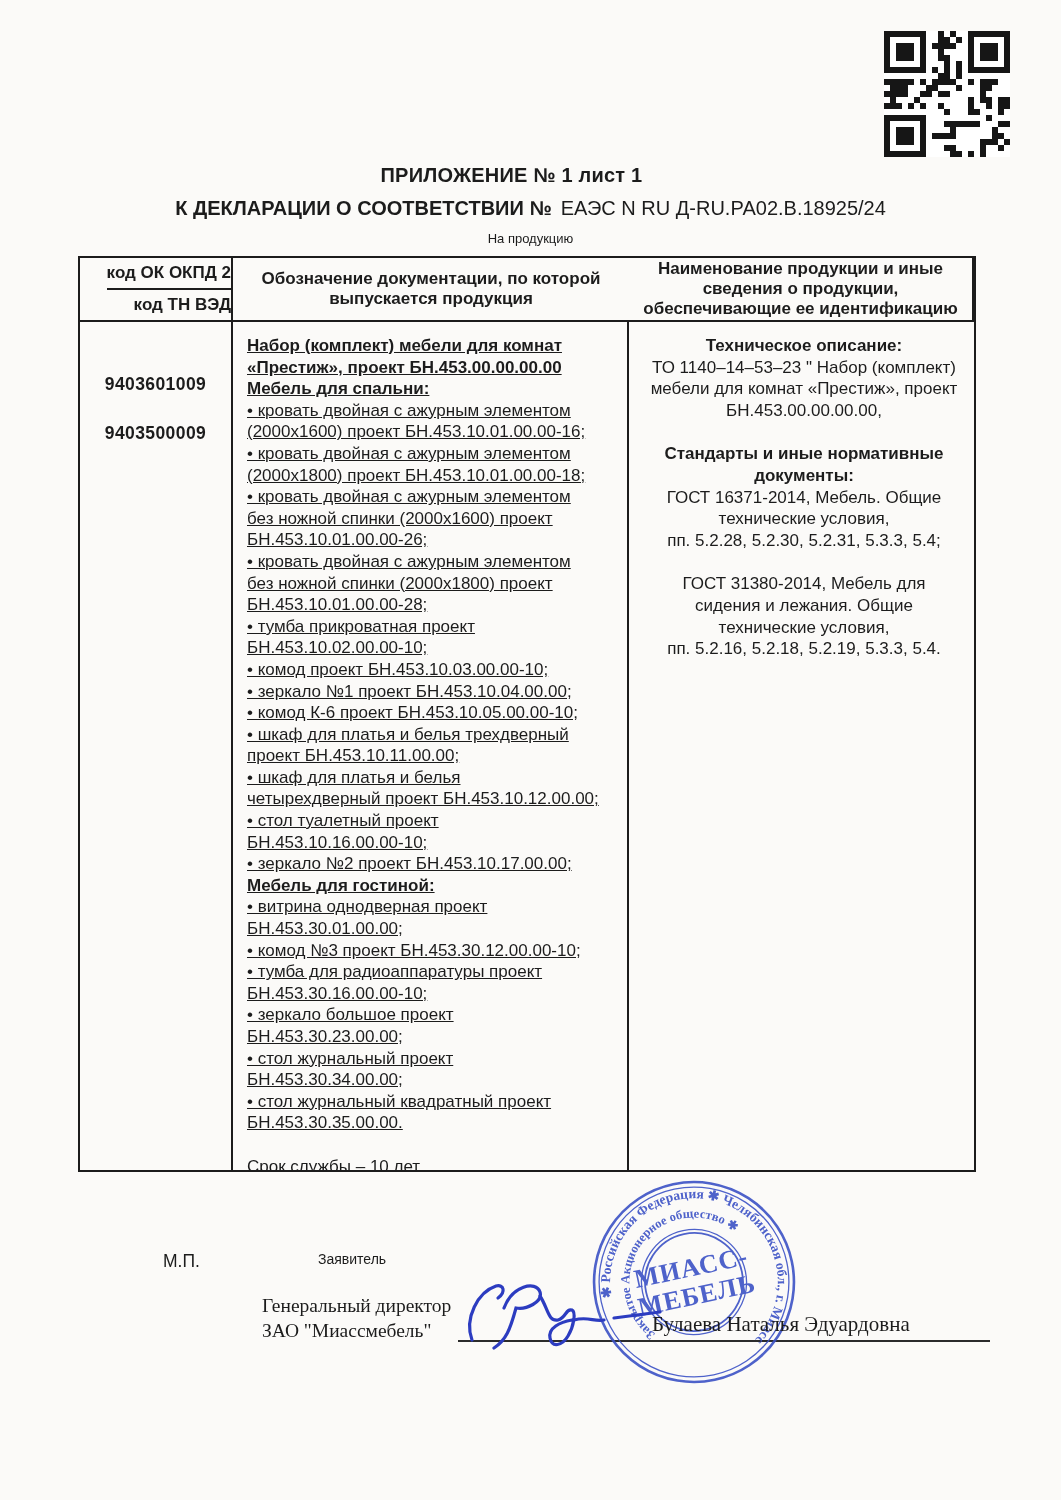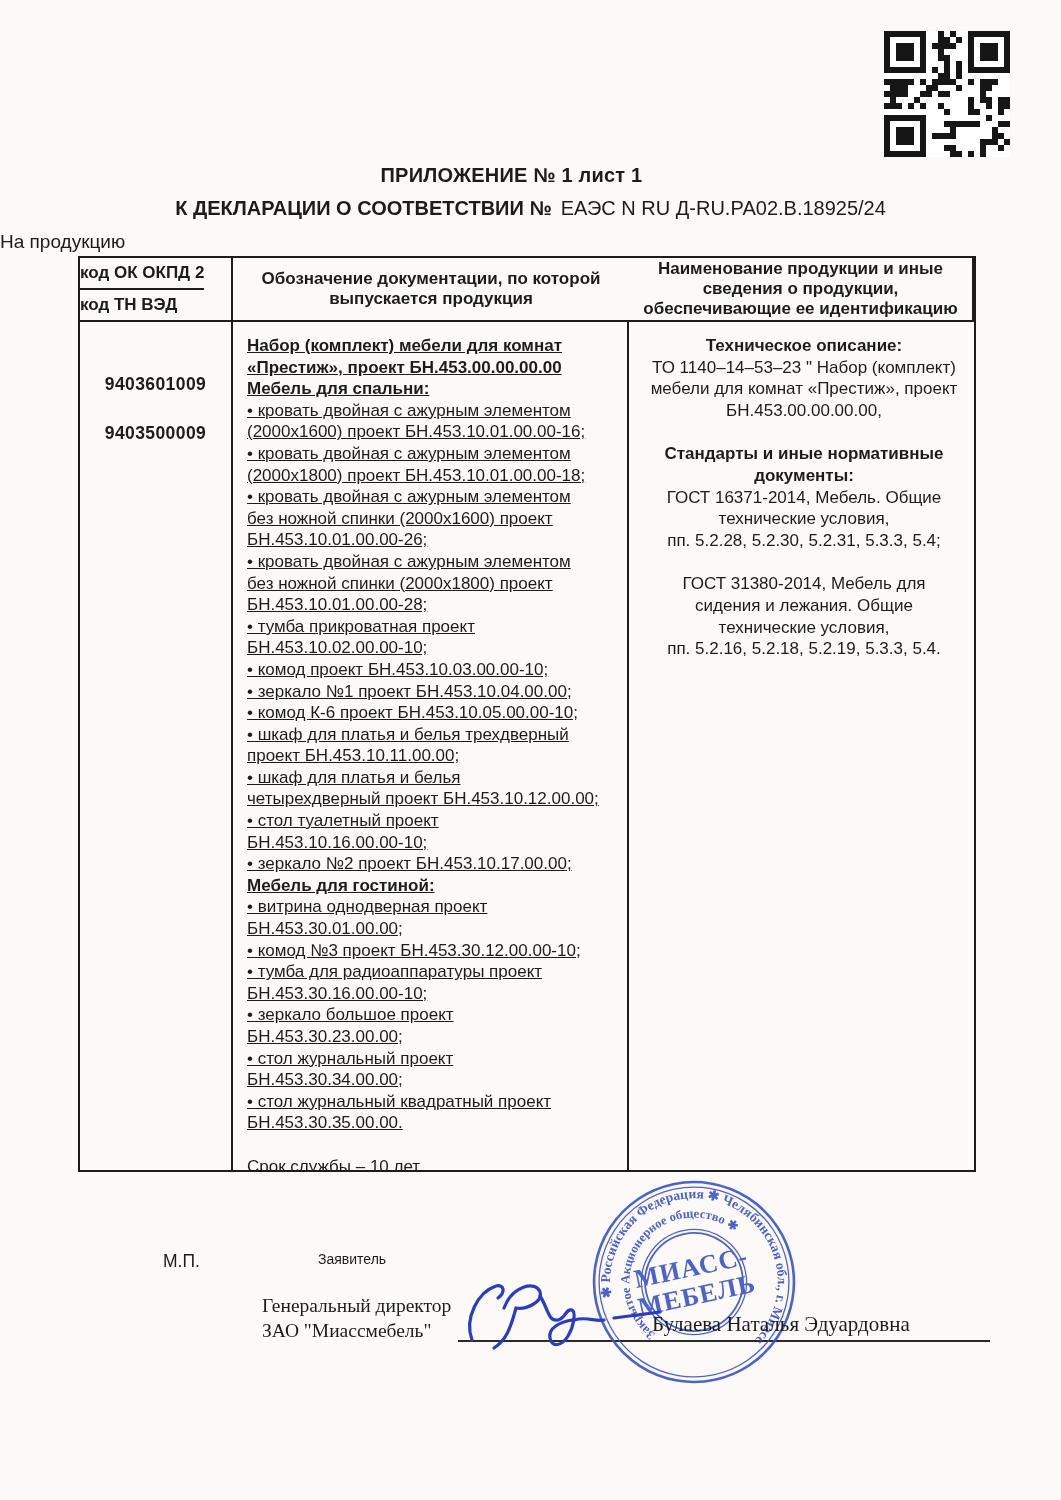--- a/index.html
+++ b/index.html
@@ -6,30 +6,30 @@
   body{
     width:1061px;height:1500px;position:relative;overflow:hidden;
     background:#fbfaf8;color:#1c1c1c;
     font-family:"Liberation Sans",sans-serif;
   }
   .abs{position:absolute;}
   
   .title1{top:164px;left:0;width:1023px;text-align:center;font-size:20px;font-weight:bold;letter-spacing:.2px;}
   .title2{top:197px;left:0;width:1061px;display:flex;justify-content:center;gap:9px;font-size:20px;}
   .title2 .lbl{font-weight:bold;}
-  .subtitle{top:231px;left:0;width:1061px;text-align:left;font-size:19px;}
+  .subtitle{top:231px;left:0;width:1061px;text-align:center;font-size:13px;}
   
   .qr{left:884px;top:31px;width:126px;height:126px;}
   
   .doc-table{left:78px;top:256px;width:894px;height:912px;border:2px solid #1c1c1c;display:grid;
     grid-template-columns:153px 396px 1fr;grid-template-rows:64px 1fr;background:transparent;}
   .hcell{border-right:2px solid #1c1c1c;border-bottom:2px solid #1c1c1c;font-weight:bold;font-size:17px;line-height:20px;
     display:flex;align-items:center;justify-content:center;text-align:center;padding:0 8px;}
   .hcell.last,.bcell.last{border-right:none;}
-  .hcell.codes-head{flex-direction:column;padding:0;align-items:flex-start;}
+  .hcell.codes-head{flex-direction:column;padding:0;align-items:flex-end;}
   .codes-head .half{flex:1;display:flex;align-items:center;justify-content:center;}
   .codes-head .half:first-child{border-bottom:2px solid #1c1c1c;}
   .bcell{border-right:2px solid #1c1c1c;border-bottom:none;overflow:hidden;}
   .codes-cell{padding-top:52px;text-align:center;}
   .codes-cell .line{font-weight:bold;font-size:17.5px;letter-spacing:.4px;}
   .codes-cell .line + .line{margin-top:28px;}
   .product-cell{padding:13px 2px 0 14px;font-size:17px;line-height:21.6px;text-decoration:underline;}
   .docs-cell{padding:13px 8px 0 13px;font-size:17px;line-height:21.6px;text-align:center;}
   .line.b{font-weight:bold;}
   .line.gap{margin-top:22px;}

